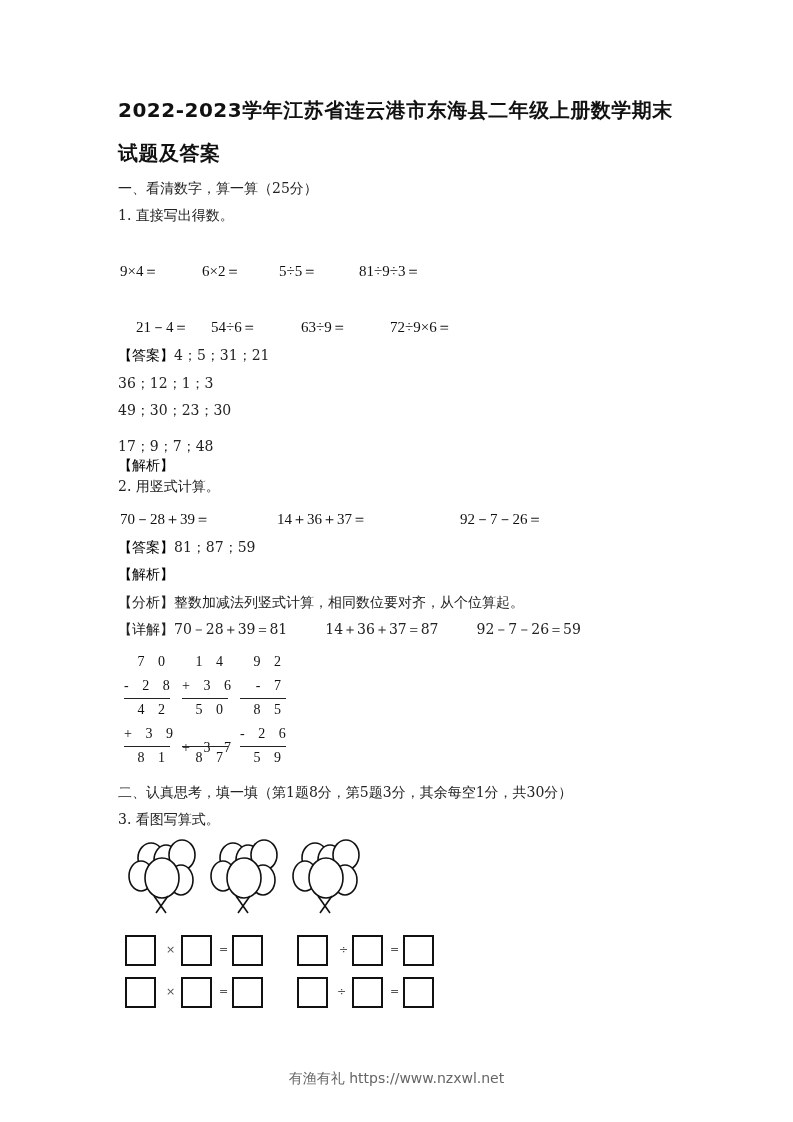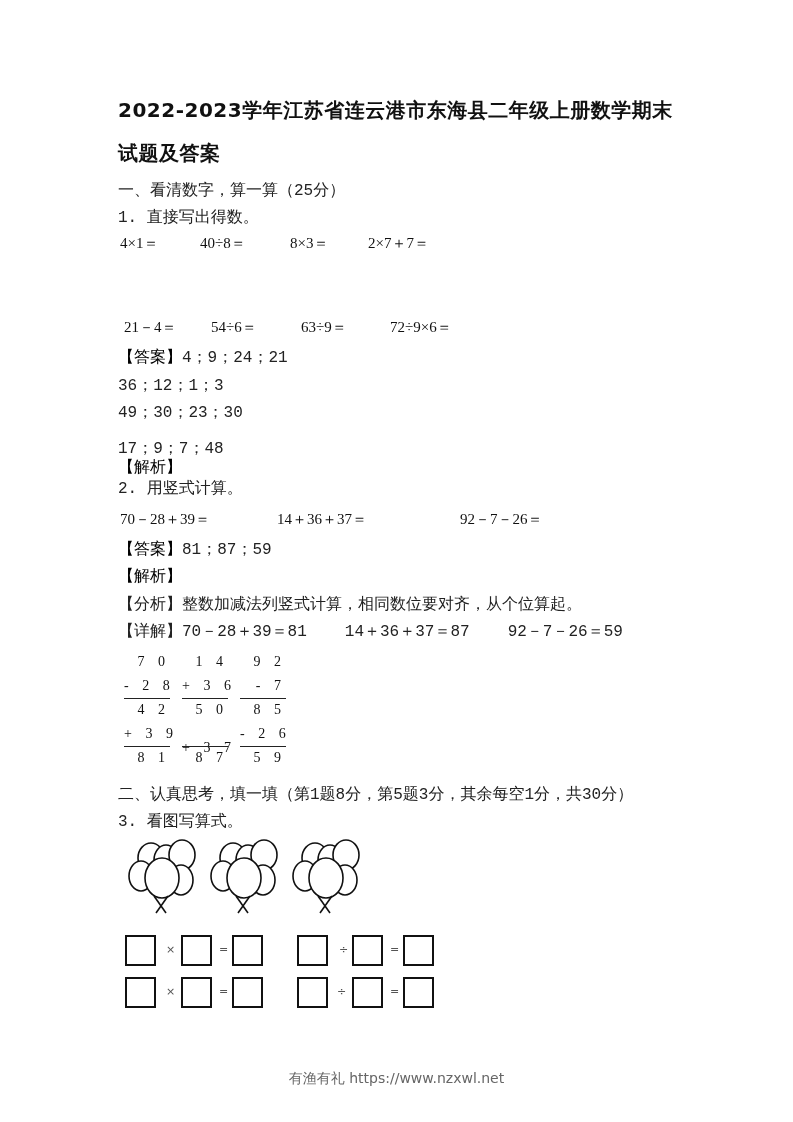--- a/index.html
+++ b/index.html
@@ -1,19 +1,19 @@
 <!DOCTYPE html>
 <html><head>
 <meta charset="utf-8">
 <style>
   html, body { margin: 0; padding: 0; background: #ffffff; }
   body { width: 793px; height: 1122px; position: relative; overflow: hidden; font-family: "DejaVu Serif", "Liberation Serif", serif; color: #111; }
   .page { position: absolute; left: 0; top: 0; width: 793px; height: 1122px; }
   .title { position: absolute; left: 118px; font-family: "DejaVu Sans", "Liberation Sans", sans-serif; font-weight: bold; font-size: 20px; letter-spacing: 0.5px; color: #111; white-space: nowrap; }
-  .line { position: absolute; left: 118px; font-size: 16px; white-space: nowrap; color: #222; font-family: Liberation Mono, monospace; }
+  .line { position: absolute; left: 118px; font-size: 14px; white-space: nowrap; color: #222; }
   .tag { color: #000000; }
   .eq-row { position: absolute; left: 120px; font-family: "Liberation Serif", serif; font-size: 15px; height: 20px; width: 600px; }
   .eq-row span { position: absolute; top: 0; white-space: nowrap; }
   .vert { position: absolute; font-family: "Liberation Serif", serif; font-size: 14px; }
   .vcol { position: absolute; width: 46px; }
   .vline { position: absolute; height: 20px; width: 46px; text-align: right; letter-spacing: 5px; white-space: nowrap; }
   .vrule { position: absolute; height: 0; border-top: 1px solid #222; width: 46px; }
   .balloons { position: absolute; left: 126px; top: 838px; }
   .bgroup { position: absolute; width: 76px; height: 78px; }
   .box { position: absolute; width: 31px; height: 31px; border: 2px solid #111; box-sizing: border-box; }
@@ -24,35 +24,35 @@
 <body>
 
 <div class="page">
 
   <div class="title" style="top:97px;">2022-2023学年江苏省连云港市东海县二年级上册数学期末</div>
   <div class="title" style="top:140px;">试题及答案</div>
 
   <div class="line" style="top:180px;">一、看清数字，算一算（25分）</div>
   <div class="line" style="top:207px;text-align:right;">1. 直接写出得数。</div>
 
-  <div class="eq-row" style="top:234px;">
-    <span style="left:0px;">4×1＝</span>
-    <span style="left:80px;">40÷8＝</span>
-    <span style="left:170px;">8×3＝</span>
-    <span style="left:248px;">2×7＋7＝</span>
+  <div class="eq-row" style="top:262px;">
+    <span style="left:0px;">9×4＝</span>
+    <span style="left:82px;">6×2＝</span>
+    <span style="left:159px;">5÷5＝</span>
+    <span style="left:239px;">81÷9÷3＝</span>
   </div>
   <div class="eq-row" style="top:318px;">
-    <span style="left:4px;">21－4＝</span>
+    <span style="left:16px;">21－4＝</span>
     <span style="left:91px;">54÷6＝</span>
     <span style="left:181px;">63÷9＝</span>
     <span style="left:270px;">72÷9×6＝</span>
   </div>
 
   <div class="line" style="top:347px;">
-    <span class="tag">【答案】</span><span>4；9；24；21</span>
+    <span class="tag">【答案】</span><span>4；5；31；21</span>
   </div>
   <div class="line" style="top:375px;">36；12；1；3</div>
   <div class="line" style="top:402px;">49；30；23；30</div>
   <div class="line" style="top:438px;">17；9；7；48</div>
   <div class="line tag" style="top:457px;">【解析】</div>
 
   <div class="line" style="top:478px;">2. 用竖式计算。</div>
   <div class="eq-row" style="top:510px;">
     <span style="left:0px;">70－28＋39＝</span>
     <span style="left:157px;">14＋36＋37＝</span>

